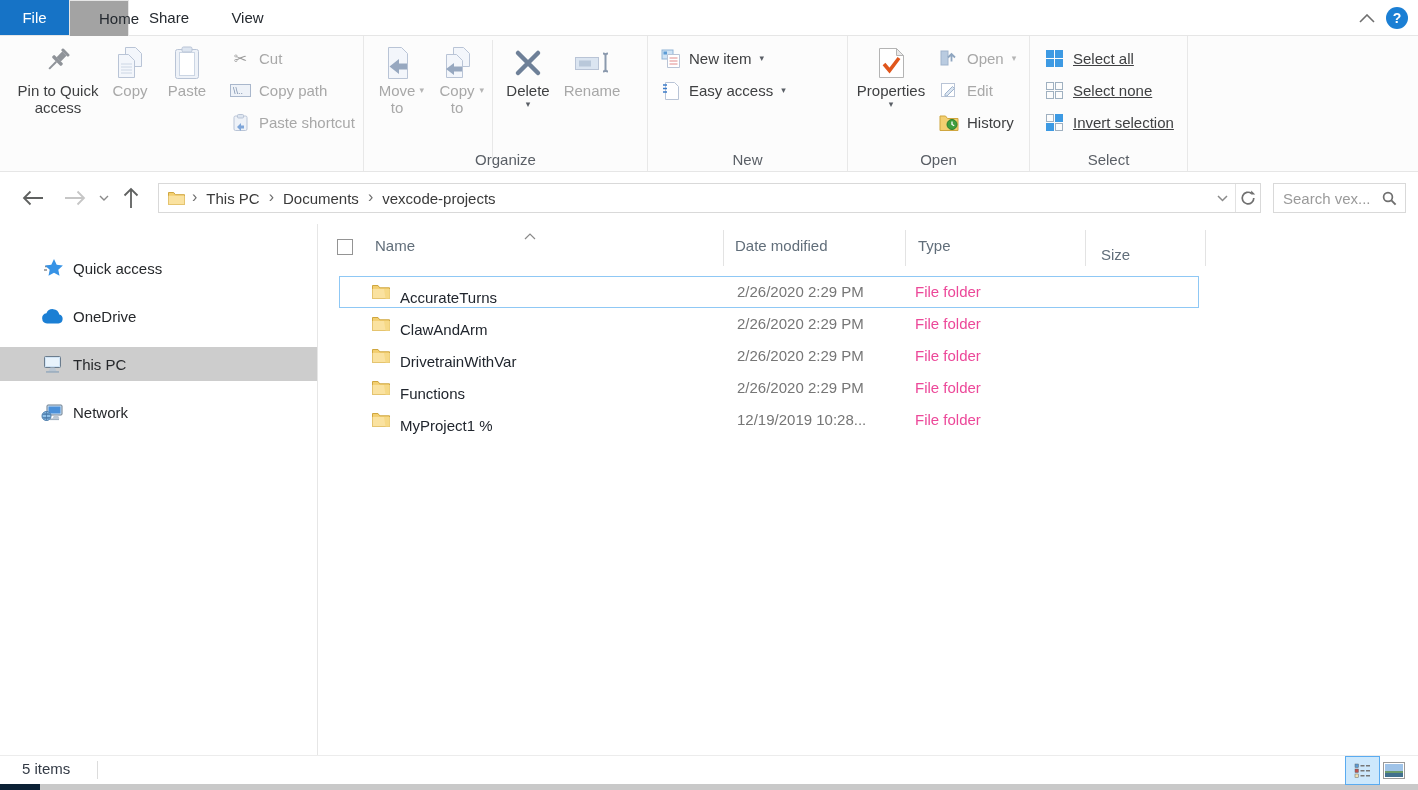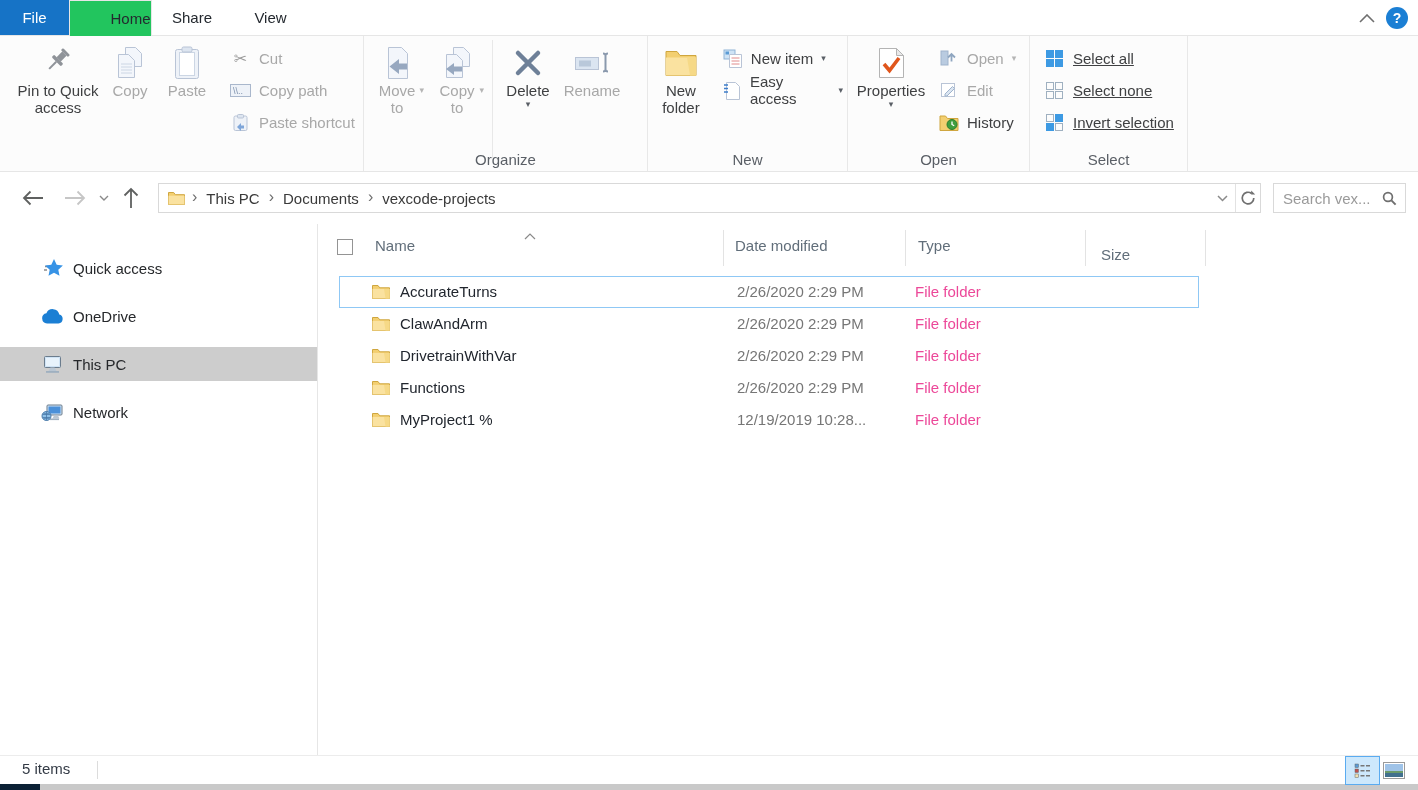--- a/index.html
+++ b/index.html
@@ -4,21 +4,21 @@
 <style>
   * { box-sizing: border-box; margin: 0; padding: 0; }
   html,body { width:1418px; height:790px; }
   body { font-family:"Liberation Sans", sans-serif; font-size:15px; color:#3f4042; background:#fff; overflow:hidden; }
   .window { width:1418px; height:790px; position:relative; background:#fff; }
 
   
   .tabbar { height:36px; display:flex; align-items:stretch; background:#fff; border-bottom:1px solid #e6e6e6; position:relative; }
   .tab { display:flex; align-items:center; justify-content:center; cursor:default; color:#24292f; }
   .tab-file { width:69px; background:#1673c6; color:#fff; }
-  .tab-home { width:83px; background:#22c55e; border:1px solid #e6e6e6; border-bottom:none; margin-bottom:-1px;padding-left:40px; }
+  .tab-home { width:60px; background:#a3a3a3; border:1px solid #e6e6e6; border-bottom:none; margin-bottom:-1px;padding-left:40px; }
   .tab-share { width:80px; }
   .tab-view { width:77px; }
   .tabbar-right { position:absolute; right:0; top:0; height:36px; display:flex; align-items:center; }
   .ribbon-minimize { width:30px; height:26px; display:flex; align-items:center; justify-content:center; }
   .help-btn { width:22px; height:22px; border-radius:50%; background:#1b7fd4; color:#fff; font-weight:bold; font-size:14px; display:flex; align-items:center; justify-content:center; margin:0 10px 0 4px; }
 
   
   .ribbon { height:136px; background:#fcfcfc; border-bottom:1px solid #e6e6e6; display:flex; }
   .rgroup { position:relative; border-right:1px solid #e8e8e8; display:flex; align-items:flex-start; padding-bottom:22px; }
   .g-clipboard { width:364px; padding-left:14px; }
@@ -67,21 +67,21 @@
   .hdr-name { position:absolute; left:57px; top:9px; }
   .sort-asc { position:absolute; left:206px; top:-2px; }
   .hdr-date { position:absolute; left:417px; top:9px; }
   .hdr-type { position:absolute; left:600px; top:9px; }
   .hdr-size { position:absolute; left:783px; top:18px; }
   .hsep { position:absolute; top:2px; width:1px; height:36px; background:#e3e3e3; }
   .rows { position:absolute; top:52px; left:21px; }
   .frow { width:860px; height:32px; position:relative; border:1px solid transparent; }
   .frow.sel { border-color:#8fc8f5; }
   .frow .fic { position:absolute; left:32px; top:7px; }
-  .fname { position:absolute; left:60px; top:6px; color:#21262e; }
+  .fname { position:absolute; left:60px; top:12px; color:#21262e; }
   .fdate { position:absolute; left:397px; top:6px; color:#767676; }
   .ftype { position:absolute; left:575px; top:6px; color:#ec4899; }
 
   
   .statusbar { height:29px; border-top:1px solid #ececec; position:relative; background:#fff; }
   .status-count { position:absolute; left:22px; top:4px; color:#333a45; }
   .status-sep { position:absolute; left:97px; top:5px; width:1px; height:18px; background:#dcdcdc; }
   .view-toggles { position:absolute; right:11px; top:0; height:29px; display:flex; }
   .vbtn { width:35px; height:29px; display:flex; align-items:center; justify-content:center; }
   .vbtn.sel { background:#cde8fc; border:1px solid #5aabf0; }
@@ -232,30 +232,20 @@
                 <path d="M29 3.5c1.5 0 2.5 1 2.5 2v14c0 1-1 2-2.5 2M34 3.5c-1.5 0-2.5 1-2.5 2M34 21.5c-1.5 0-2.5-1-2.5-2"></path>
               </g>
             </svg>
         </div>
         <div class="blabel dis">Rename</div>
       </div>
       <div class="group-label">Organize</div>
     </div>
 
     <div class="rgroup g-new">
-      <div class="bigbtn" style="width:64px">
-        <div class="bicon">
-          <svg width="32" height="28" viewBox="0 0 32 28">
-              <path d="M1 2.5h11l3 4h16v20H1z" fill="#f3cf70" stroke="#cfa63f"></path>
-              <path d="M1 8.5h30v18H1z" fill="#fae2a0"></path>
-              <path d="M22 8.5h9v18h-6z" fill="#f6d987"></path>
-            </svg>
-        </div>
-        <div class="blabel" style="width:50px">New folder</div>
-      </div>
       <div class="scol" style="margin-left:6px">
         <div class="sbtn">
           <span class="sicon">
             <svg width="19" height="19" viewBox="0 0 19 19">
                 <rect x="1" y="1" width="11" height="9" fill="#cfe3f5" stroke="#8fb3d6"></rect>
                 <path d="M6.5 5.5h12v13h-12z" fill="#fff" stroke="#b9c4d6"></path>
                 <path d="M8.5 9h8M8.5 12h8M8.5 15h8" stroke="#e08a8a"></path>
                 <rect x="2.5" y="2.5" width="3.5" height="3" fill="#5b9bd5"></rect>
               </svg>
           </span>

